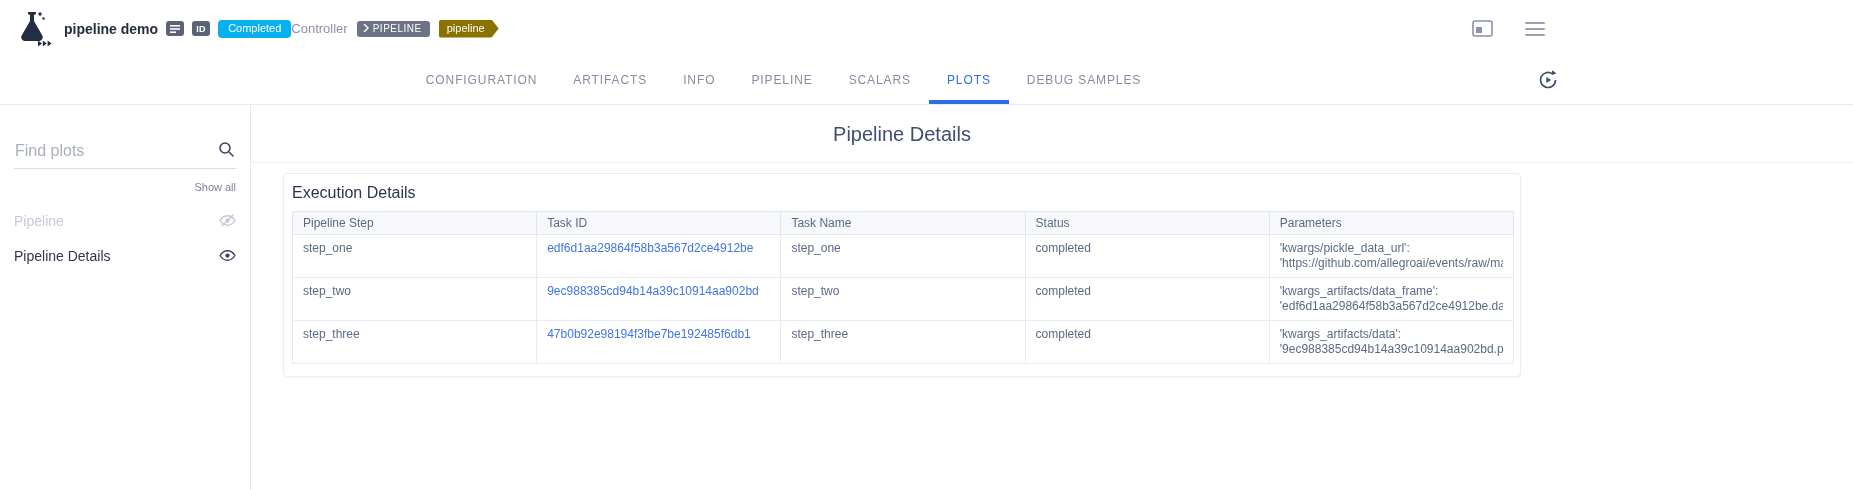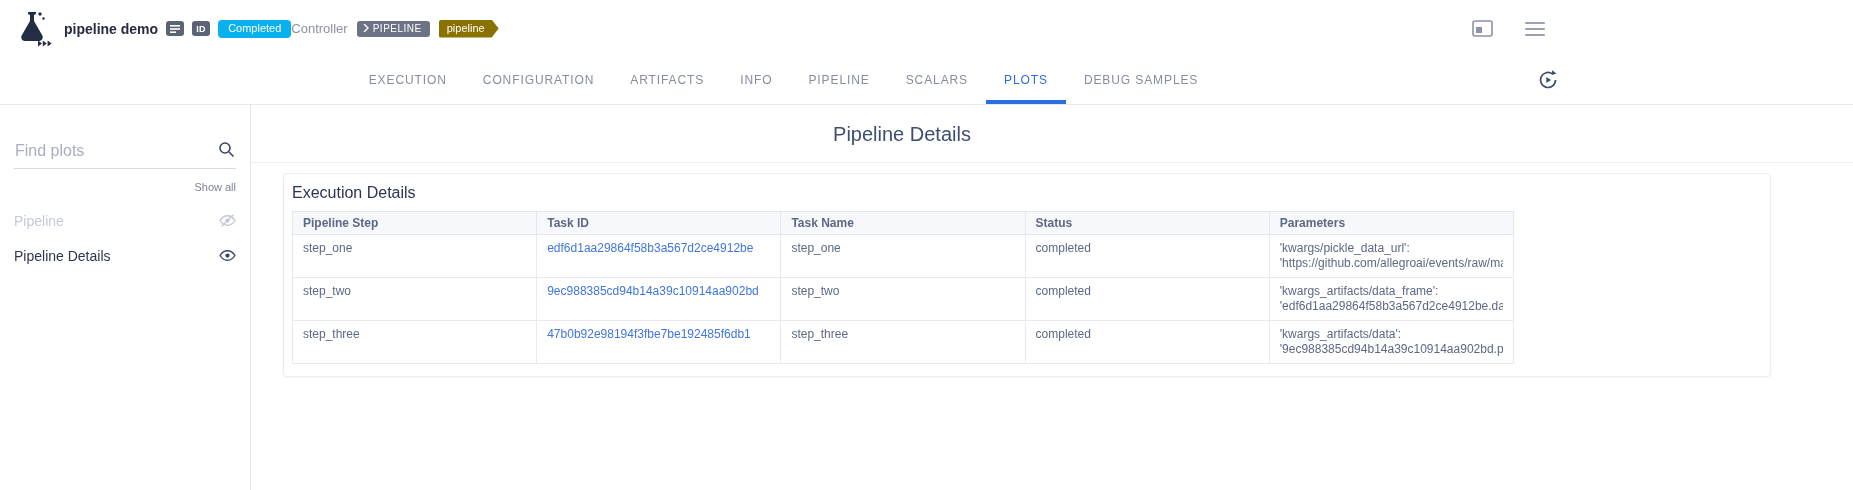--- a/index.html
+++ b/index.html
@@ -51,25 +51,25 @@
   .show-all { text-align: right; color: #7c8498; font-size: 11px; margin-top: 12px; cursor: pointer; }
   .plot-list { margin-top: 10px; }
   .plot-item { display: flex; justify-content: space-between; align-items: center; height: 35px; font-size: 14px; color: #2f3650; cursor: pointer; }
   .plot-item .eye { color: #3a4568; display: flex; align-items: center; cursor: pointer; }
   .plot-item.muted { color: #c6cad8; }
   .plot-item.muted .eye { color: #c3c7d6; }
 
   .main { flex: 1 1 auto; position: relative; background: #fff; }
   .page-title { margin: 18px 0 0 32px; width: 1238px; text-align: center; font-size: 20px; font-weight: 500; color: #3f4e70; }
   .title-divider { height: 1px; background: #edeff4; margin-top: 16px; }
-  .card { margin: 10px 0 0 32px; width: 1488px; border: 1px solid #eaedf3; border-radius: 4px;
+  .card { margin: 10px 0 0 32px; width: 1238px; border: 1px solid #eaedf3; border-radius: 4px;
           background: #fff; padding: 8px 8px 12px; box-shadow: 0 1px 2px rgba(40,50,80,.04); }
   .card h2 { margin: 2px 0 9px; font-size: 16px; font-weight: 500; color: #2b3552; }
   table.exec { border-collapse: collapse; width: 1222px; table-layout: fixed; font-size: 12px; }
-  table.exec th { background: #f7f8fb; border: 1px solid #e3e6ee; color: #5c6984; font-weight: 700;
+  table.exec th { background: #f7f8fb; border: 1px solid #e3e6ee; color: #5c6984; font-weight: 400;
                   text-align: left; padding: 4px 10px; }
   table.exec td { border: 1px solid #e7eaf1; color: #5c6984; vertical-align: top; padding: 6px 10px;
                   height: 39px; overflow: hidden; }
   table.exec td a { color: #4076dd; text-decoration: none; cursor: pointer; }
   .params div { white-space: nowrap; overflow: hidden; line-height: 15px; }
 </style>
 </head>
 <body>
 
 <div class="app">
@@ -121,21 +121,20 @@
           <rect width="20" height="2" y="0" rx="1" fill="#9aa1b3"></rect>
           <rect width="20" height="2" y="6" rx="1" fill="#9aa1b3"></rect>
           <rect width="20" height="2" y="12" rx="1" fill="#9aa1b3"></rect>
         </svg>
       </button>
     </div>
   </header>
 
   <nav class="tabs">
     <div class="tab-group">
-      <div class="tab">EXECUTION</div>
       <div class="tab">CONFIGURATION</div>
       <div class="tab">ARTIFACTS</div>
       <div class="tab">INFO</div>
       <div class="tab">PIPELINE</div>
       <div class="tab">SCALARS</div>
       <div class="tab active">PLOTS</div>
       <div class="tab">DEBUG SAMPLES</div>
     </div>
     <button class="refresh">
       <svg width="22" height="22" viewBox="0 0 22 22">

